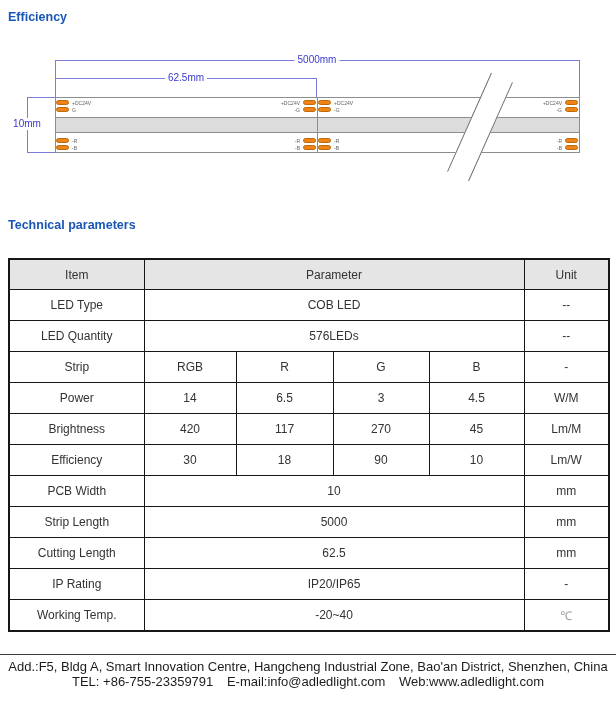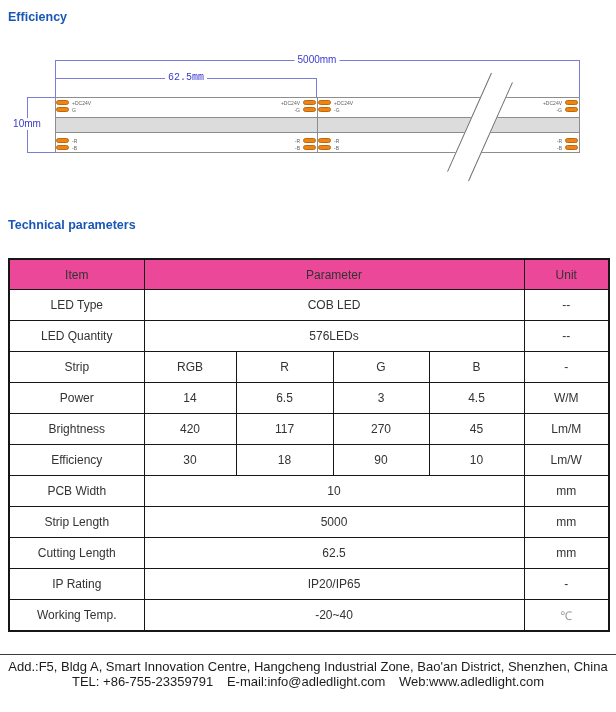--- a/index.html
+++ b/index.html
@@ -40,21 +40,21 @@
   
   #param-table{
     position:absolute;left:8px;top:258px;width:600px;border-collapse:collapse;
     table-layout:fixed;font-size:12px;color:#333333;
   }
   #param-table th,#param-table td{
     border:1px solid #161616;text-align:center;vertical-align:middle;
     height:30px;padding:0;font-weight:normal;overflow:hidden;
   }
   #param-table{border:2px solid #161616;}
-  #param-table thead th{background:#ec4899;height:29px;}
+  #param-table thead th{background:#e5e5e5;height:29px;}
   #param-table td.muted{color:#9a9a9a;}
   
   #footer-divider{position:absolute;left:0;top:654px;width:616px;height:1px;background:#3c3c3c;}
   #footer{
     position:absolute;left:0;top:659px;width:616px;text-align:center;
     font-size:13px;line-height:15px;color:#1c1c1c;
   }
   #footer .contact-line span{display:inline-block;margin:0 5px;}
 </style>
 </head>
@@ -64,21 +64,21 @@
 
 <div id="diagram">
 
   <div class="dim-line" style="left:55px;top:60px;width:525px;height:1px;"></div>
   <div class="dim-line" style="left:55px;top:60px;width:1px;height:37px;"></div>
   <div class="dim-line" style="left:579px;top:60px;width:1px;height:37px;"></div>
   <div class="dim-label" style="left:317px;top:54px;">5000mm</div>
 
   <div class="dim-line" style="left:55px;top:78px;width:262px;height:1px;"></div>
   <div class="dim-line" style="left:316px;top:78px;width:1px;height:19px;"></div>
-  <div class="dim-label" style="left:186px;top:72px;font-family:Liberation Mono, monospace;">62.5mm</div>
+  <div class="dim-label" style="left:186px;top:72px;">62.5mm</div>
 
   <div class="dim-line" style="left:27px;top:97px;width:1px;height:56px;"></div>
   <div class="dim-line" style="left:27px;top:97px;width:28px;height:1px;"></div>
   <div class="dim-line" style="left:27px;top:152px;width:28px;height:1px;"></div>
   <div class="dim-label" style="left:27px;top:118px;">10mm</div>
 
   <div class="strip">
     <div class="band-top"></div>
     <div class="band-mid"></div>
     <div class="band-bottom"></div>

